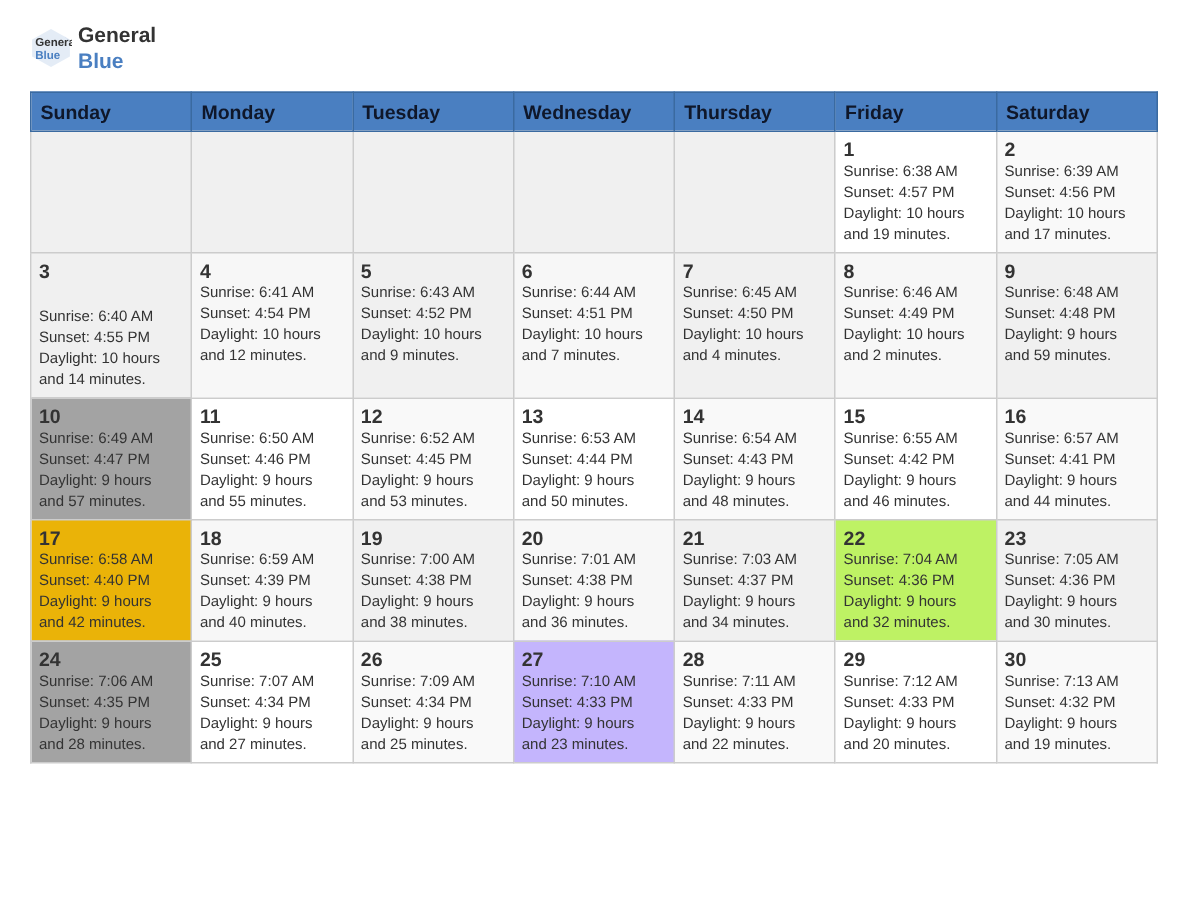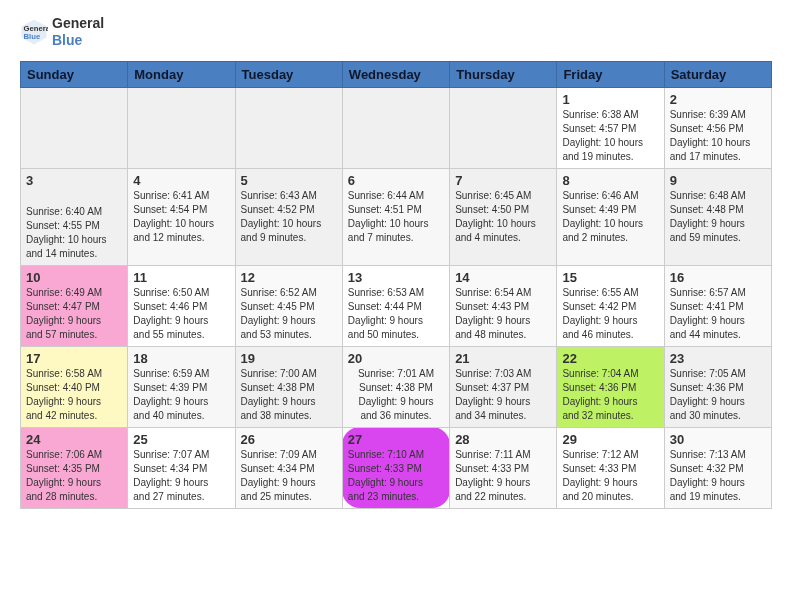--- a/index.html
+++ b/index.html
@@ -195,21 +195,21 @@
           </td>
           <td style="background: rgb(240, 240, 240);">
             <span class="day-number">9</span>
             <div class="day-info" style="white-space: pre-line;">Sunrise: 6:48 AM
 Sunset: 4:48 PM
 Daylight: 9 hours
 and 59 minutes.</div>
           </td>
         </tr>
         <tr>
-          <td style="background: #f9a8d4;">
+          <td style="background: #a3a3a3;">
             <span class="day-number">10</span>
             <div class="day-info" style="white-space: pre-line;">Sunrise: 6:49 AM
 Sunset: 4:47 PM
 Daylight: 9 hours
 and 57 minutes.</div>
           </td>
           <td style="background: rgb(255, 255, 255);">
             <span class="day-number">11</span>
             <div class="day-info" style="white-space: pre-line;">Sunrise: 6:50 AM
 Sunset: 4:46 PM
@@ -246,21 +246,21 @@
           </td>
           <td style="background: rgb(249, 249, 249);">
             <span class="day-number">16</span>
             <div class="day-info" style="white-space: pre-line;">Sunrise: 6:57 AM
 Sunset: 4:41 PM
 Daylight: 9 hours
 and 44 minutes.</div>
           </td>
         </tr>
         <tr>
-          <td style="background: #fef9c3;">
+          <td style="background: #eab308;">
             <span class="day-number">17</span>
             <div class="day-info" style="white-space: pre-line;">Sunrise: 6:58 AM
 Sunset: 4:40 PM
 Daylight: 9 hours
 and 42 minutes.</div>
           </td>
           <td style="background: rgb(247, 247, 247);">
             <span class="day-number">18</span>
             <div class="day-info" style="white-space: pre-line;">Sunrise: 6:59 AM
 Sunset: 4:39 PM
@@ -269,21 +269,21 @@
           </td>
           <td style="background: rgb(240, 240, 240);">
             <span class="day-number">19</span>
             <div class="day-info" style="white-space: pre-line;">Sunrise: 7:00 AM
 Sunset: 4:38 PM
 Daylight: 9 hours
 and 38 minutes.</div>
           </td>
           <td style="background: rgb(247, 247, 247);">
             <span class="day-number">20</span>
-            <div class="day-info" style="white-space: pre-line; text-align: center;">Sunrise: 7:01 AM
+            <div class="day-info" style="white-space: pre-line;">Sunrise: 7:01 AM
 Sunset: 4:38 PM
 Daylight: 9 hours
 and 36 minutes.</div>
           </td>
           <td style="background: rgb(240, 240, 240);">
             <span class="day-number">21</span>
             <div class="day-info" style="white-space: pre-line;">Sunrise: 7:03 AM
 Sunset: 4:37 PM
 Daylight: 9 hours
 and 34 minutes.</div>
@@ -297,42 +297,42 @@
           </td>
           <td style="background: rgb(240, 240, 240);">
             <span class="day-number">23</span>
             <div class="day-info" style="white-space: pre-line;">Sunrise: 7:05 AM
 Sunset: 4:36 PM
 Daylight: 9 hours
 and 30 minutes.</div>
           </td>
         </tr>
         <tr>
-          <td style="background: #f9a8d4;">
+          <td style="background: #a3a3a3;">
             <span class="day-number">24</span>
             <div class="day-info" style="white-space: pre-line;">Sunrise: 7:06 AM
 Sunset: 4:35 PM
 Daylight: 9 hours
 and 28 minutes.</div>
           </td>
           <td style="background: rgb(255, 255, 255);">
             <span class="day-number">25</span>
             <div class="day-info" style="white-space: pre-line;">Sunrise: 7:07 AM
 Sunset: 4:34 PM
 Daylight: 9 hours
 and 27 minutes.</div>
           </td>
           <td style="background: rgb(249, 249, 249);">
             <span class="day-number">26</span>
             <div class="day-info" style="white-space: pre-line;">Sunrise: 7:09 AM
 Sunset: 4:34 PM
 Daylight: 9 hours
 and 25 minutes.</div>
           </td>
-          <td style="background: #d946ef; border-radius: 18px;">
+          <td style="background: #c4b5fd;">
             <span class="day-number">27</span>
             <div class="day-info" style="white-space: pre-line;">Sunrise: 7:10 AM
 Sunset: 4:33 PM
 Daylight: 9 hours
 and 23 minutes.</div>
           </td>
           <td style="background: rgb(249, 249, 249);">
             <span class="day-number">28</span>
             <div class="day-info" style="white-space: pre-line;">Sunrise: 7:11 AM
 Sunset: 4:33 PM

